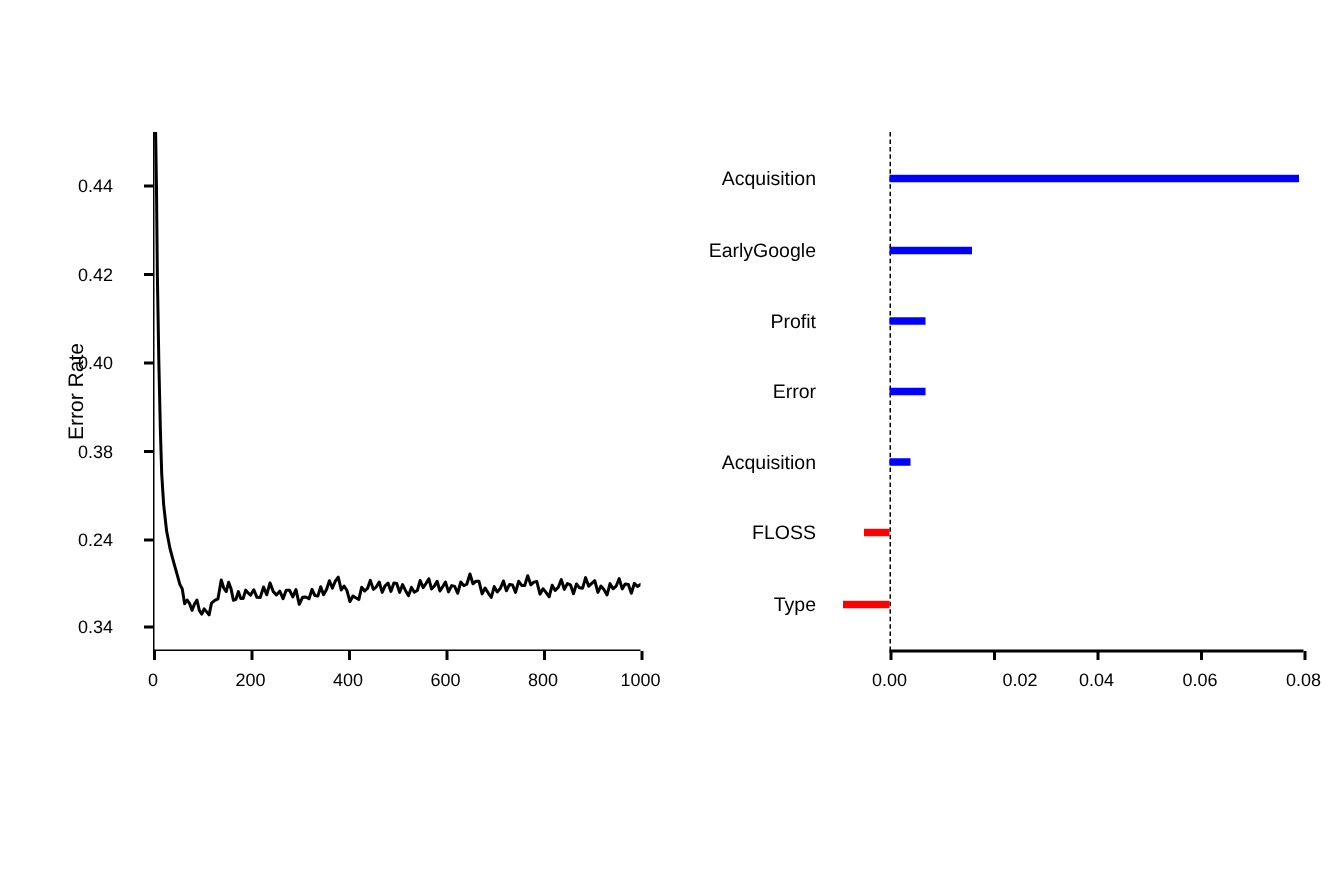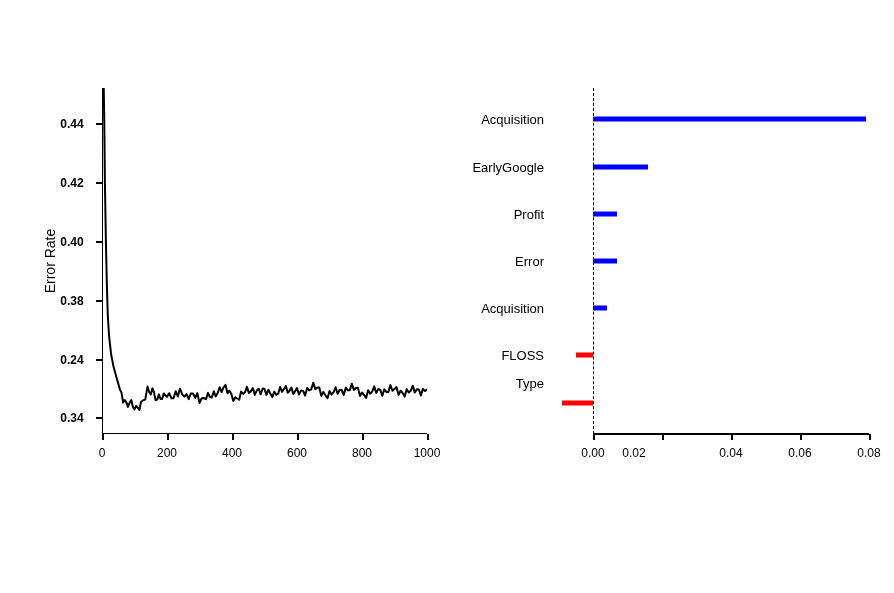--- a/index.html
+++ b/index.html
@@ -54,23 +54,22 @@
     width: 325px;
   }
   .tick-label {
     position: absolute;
     font-size: 12px;
     color: #000;
   }
   .tick-label.y {
     right: 802px;
     width: 40px;
-    text-align: center;
+    text-align: left;
     transform: translateY(-50%);
-    font-weight: bold;
   }
   .tick-label.x {
     top: 446px;
     transform: translateX(-50%);
   }
   .tick-label.xr {
     top: 446px;
     transform: translateX(-50%);
   }
   .tick-mark {
@@ -174,36 +173,36 @@
     <polyline id="errline" clip-path="url(#clipL)" fill="none" stroke="#000" stroke-width="2" stroke-linejoin="round" stroke-linecap="round" points="0.3,-141.9 0.7,-82.8 1.0,-53.2 1.3,-23.7 1.6,-8.9 2.3,35.5 2.9,94.6 3.9,153.8 4.9,198.1 5.8,227.7 7.1,248.4 9.1,266.2 11.4,278.0 13.0,283.9 14.6,289.8 16.3,295.7 17.9,301.6 19.5,304.6 21.1,314.5 22.8,312.0 24.4,314.4 26.0,318.9 27.6,314.8 29.3,312.0 30.9,318.9 32.5,321.4 34.1,317.9 35.8,319.9 37.4,321.9 39.0,314.1 41.2,312.3 43.3,311.3 45.5,298.6 47.1,303.8 48.8,306.4 50.4,300.2 52.0,304.4 53.6,312.2 55.3,311.5 56.9,306.4 58.5,311.0 60.1,311.0 61.8,305.4 63.4,307.3 65.0,308.8 67.2,305.2 69.3,310.2 71.5,310.3 73.7,303.3 75.8,308.5 78.0,300.6 80.2,306.4 82.3,308.6 84.5,306.1 86.7,311.1 88.8,305.5 91.0,305.5 93.2,309.9 95.3,305.1 97.5,314.9 99.7,310.2 101.8,310.0 104.0,311.2 106.0,304.9 107.9,309.0 109.9,309.4 111.8,303.2 113.7,308.5 115.7,305.0 117.6,299.2 119.6,304.1 121.5,299.5 123.5,296.8 125.5,305.3 127.4,302.7 129.3,305.7 131.3,313.1 133.3,309.3 135.2,310.5 137.2,311.7 139.1,303.5 141.1,306.0 143.0,304.3 144.9,298.9 146.9,304.9 148.8,303.4 150.8,300.0 152.8,306.9 154.7,302.6 156.7,300.7 158.6,306.3 160.6,300.6 162.5,301.0 164.4,306.9 166.4,301.7 168.3,305.6 170.3,309.1 172.3,303.6 174.2,306.8 176.2,305.7 178.1,299.0 180.1,303.8 182.0,301.0 183.9,297.9 185.7,304.7 187.6,302.7 189.4,299.5 191.3,306.0 193.1,303.2 195.0,300.1 197.0,306.6 199.1,302.4 201.1,302.9 203.1,307.5 205.2,300.0 207.2,302.4 209.2,301.5 211.3,294.7 213.3,301.2 215.3,299.5 217.3,299.5 219.4,307.9 221.4,304.0 223.4,307.2 225.5,310.3 227.5,303.1 229.5,306.6 231.6,304.2 233.6,299.3 235.6,305.8 237.7,301.7 239.7,302.0 241.7,306.9 243.8,299.5 245.8,302.3 247.8,302.3 249.8,295.8 251.9,301.9 253.9,300.1 255.9,299.7 258.0,308.1 260.0,304.5 262.0,306.9 264.1,309.9 266.1,302.2 268.1,305.7 270.2,303.5 272.2,298.4 274.2,304.9 276.3,301.0 278.3,301.9 280.3,307.8 282.3,301.3 284.4,303.9 286.4,304.1 288.4,297.1 290.5,302.8 292.5,300.9 294.5,299.1 296.6,306.9 298.6,302.7 300.6,305.0 302.7,308.6 304.7,301.1 306.7,304.5 308.8,302.7 310.8,297.7 312.8,304.6 314.8,301.3 316.9,301.6 318.9,307.5 320.9,300.9 323.0,303.0 325.0,301.6"></polyline>
   </svg>
 
   <div class="right-bottom-axis" style="left:593px; width:276px"></div>
 
   <div class="zero-line" style="left:593px"></div>
 
   <div class="tick-mark xr" style="left:593px"></div>
   <div class="tick-label xr" style="left:593px">0.00</div>
   <div class="tick-mark xr" style="left:662px"></div>
-  <div class="tick-label xr" style="left:634px">0.02</div>
+  <div class="tick-label xr" style="left:680px">0.02</div>
   <div class="tick-mark xr" style="left:731px"></div>
   <div class="tick-label xr" style="left:731px">0.04</div>
   <div class="tick-mark xr" style="left:800px"></div>
   <div class="tick-label xr" style="left:800px">0.06</div>
   <div class="tick-mark xr" style="left:869px"></div>
   <div class="tick-label xr" style="left:869px">0.08</div>
 
 
   <div class="cat-label" style="top:119px">Acquisition</div>
   <div class="cat-label" style="top:167px">EarlyGoogle</div>
   <div class="cat-label" style="top:214px">Profit</div>
   <div class="cat-label" style="top:261px">Error</div>
   <div class="cat-label" style="top:308px">Acquisition</div>
   <div class="cat-label" style="top:355px">FLOSS</div>
-  <div class="cat-label" style="top:383px">Type</div>
+  <div class="cat-label" style="top:403px">Type</div>
 
   <div class="bar" style="top:119px; left:593px; width:273px; background:#0000FF"></div>
   <div class="bar" style="top:167px; left:593px; width:55px;  background:#0000FF"></div>
   <div class="bar" style="top:214px; left:593px; width:24px;  background:#0000FF"></div>
   <div class="bar" style="top:261px; left:593px; width:24px;  background:#0000FF"></div>
   <div class="bar" style="top:308px; left:593px; width:14px;  background:#0000FF"></div>
   <div class="bar" style="top:355px; left:576px; width:17px;  background:#FF0000"></div>
   <div class="bar" style="top:403px; left:562px; width:31px;  background:#FF0000"></div>
 
 </div>

